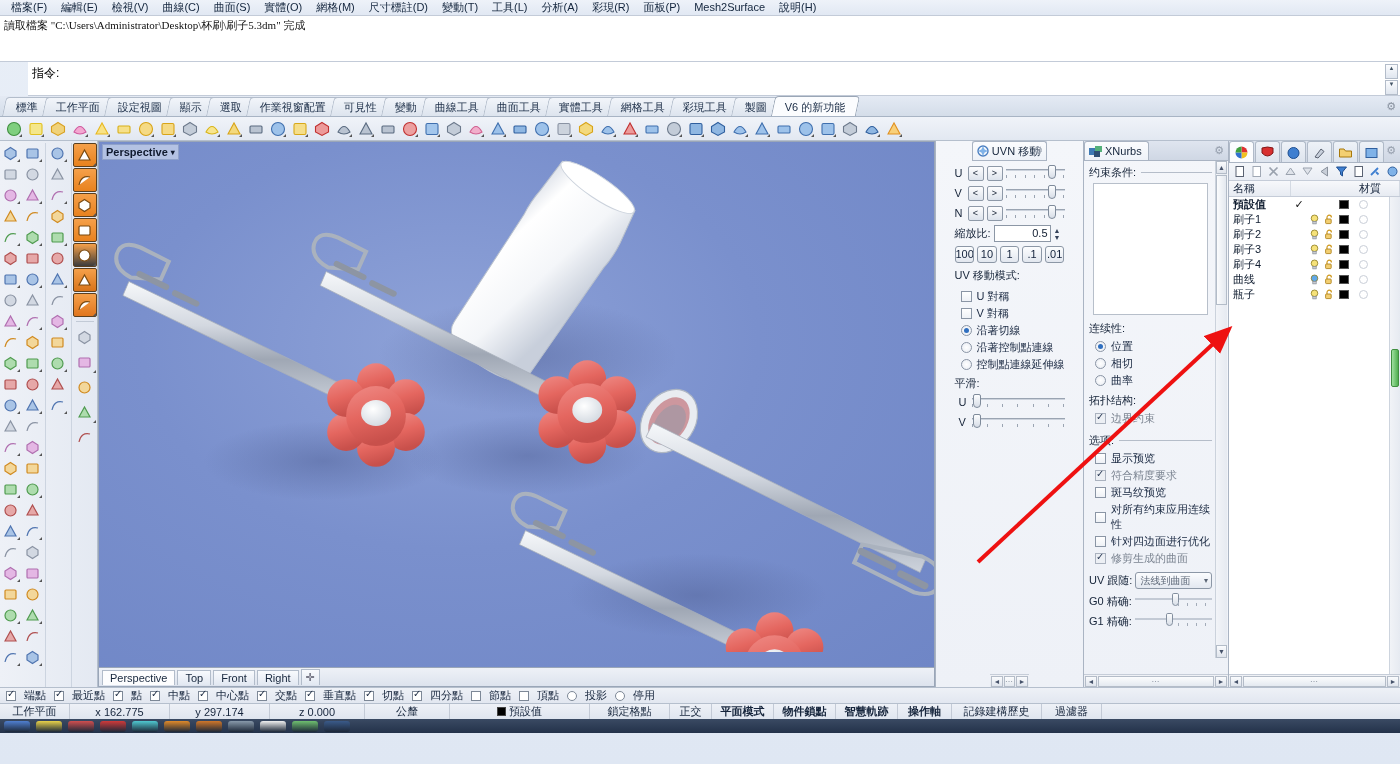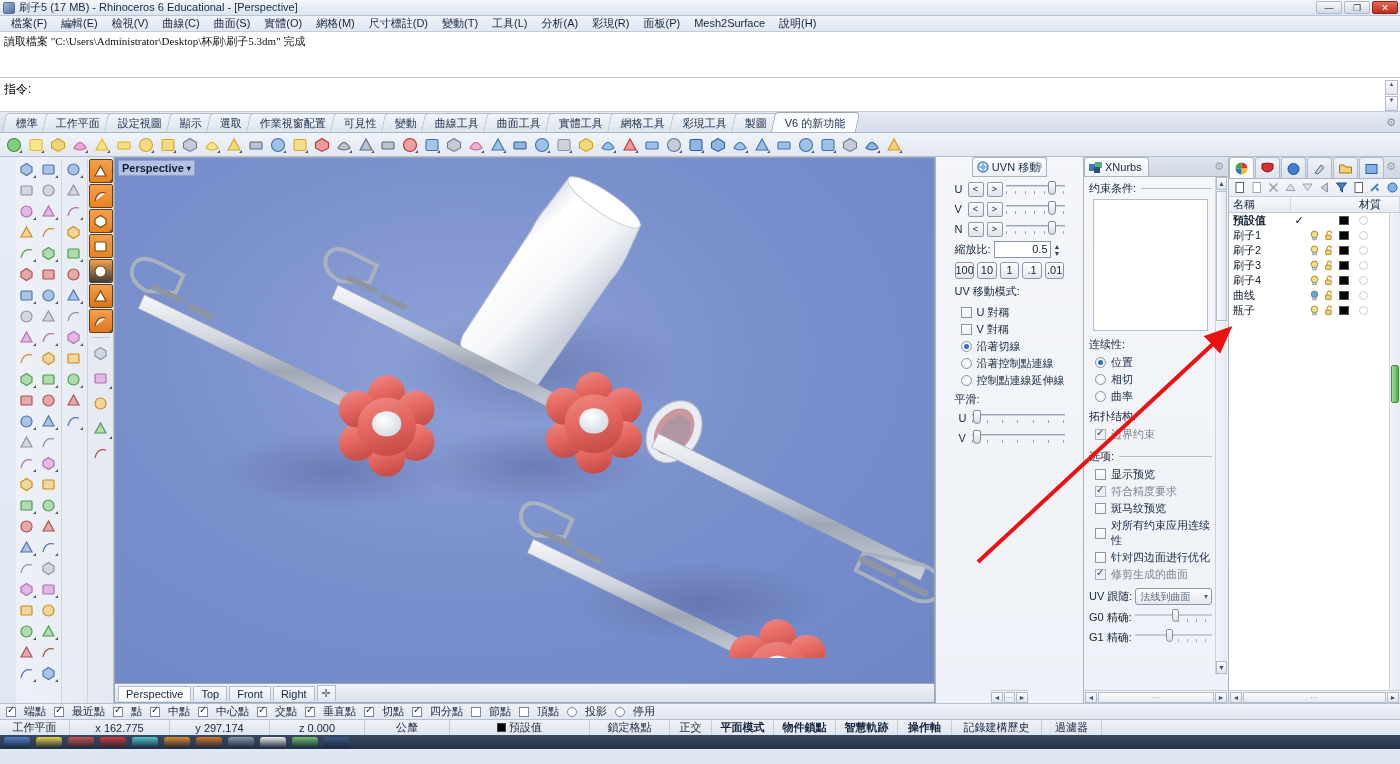--- a/index.html
+++ b/index.html
@@ -72,20 +72,21 @@
     font-size: 11px; color: #111;
     line-height: 14px;
     overflow: hidden;
   }
   .cmd-prompt-row {
     height: 34px;
     background: #ffffff;
     border-bottom: 1px solid #c3cbd8;
     display: flex; align-items: stretch;
     position: relative;
+    margin-left: 28px;
   }
   .cmd-label {
     font-size: 12px; color: #000; padding: 3px 2px 0 4px; white-space: nowrap;
   }
   .cmd-input {
     flex: 1; border: none; outline: none;
     font-size: 12px; padding-top: 2px;
     background: #fff;
   }
   .cmd-spin {
@@ -143,21 +144,20 @@
     width: 0; height: 0;
     border-left: 3px solid transparent;
     border-bottom: 3px solid #555;
   }
 
   
   .main {
     display: flex;
     height: 546px;
     align-items: stretch;
-    margin-left: 16px;
   }
 
   
   .leftbar {
     width: 98px;
     background: linear-gradient(90deg,#eef1f7,#e4e9f2);
     border-right: 1px solid #b5bfcd;
     display: flex;
     padding-top: 2px;
   }
@@ -451,29 +451,20 @@
   .model { position:absolute; inset:0; }
 
   
   .arrow-anno { position: absolute; left:0; top:0; pointer-events:none; z-index: 60; }
 </style>
 </head>
 <body>
 
 <div class="app">
 
-  <div class="titlebar">
-    <div class="title-icon"></div>
-    <div class="title-text">刷子5 (17 MB) - Rhinoceros 6 Educational - [Perspective]</div>
-    <div class="win-buttons">
-      <div class="win-btn">—</div>
-      <div class="win-btn">❐</div>
-      <div class="win-btn close">✕</div>
-    </div>
-  </div>
 
   <div class="menubar" id="menubar">
       <div class="menu-item">檔案(F)</div>
       <div class="menu-item">編輯(E)</div>
       <div class="menu-item">檢視(V)</div>
       <div class="menu-item">曲線(C)</div>
       <div class="menu-item">曲面(S)</div>
       <div class="menu-item">實體(O)</div>
       <div class="menu-item">網格(M)</div>
       <div class="menu-item">尺寸標註(D)</div>

